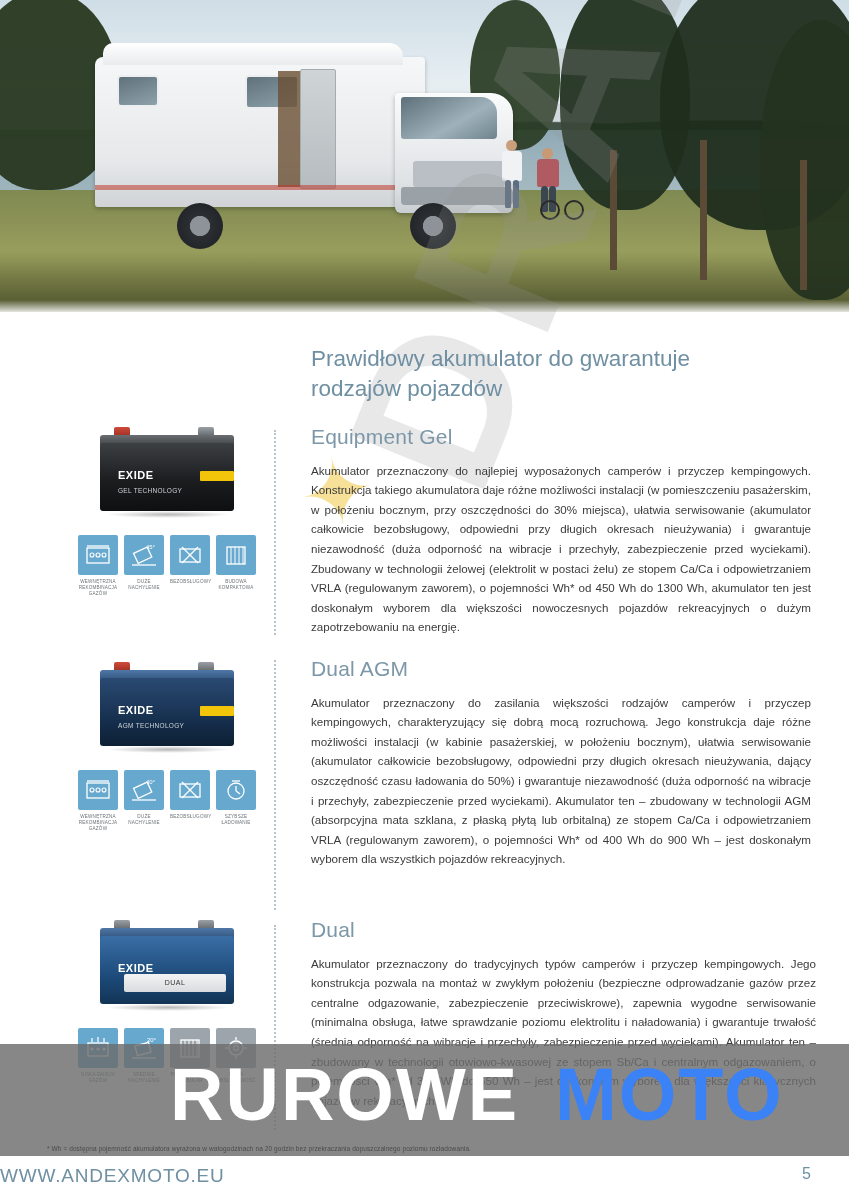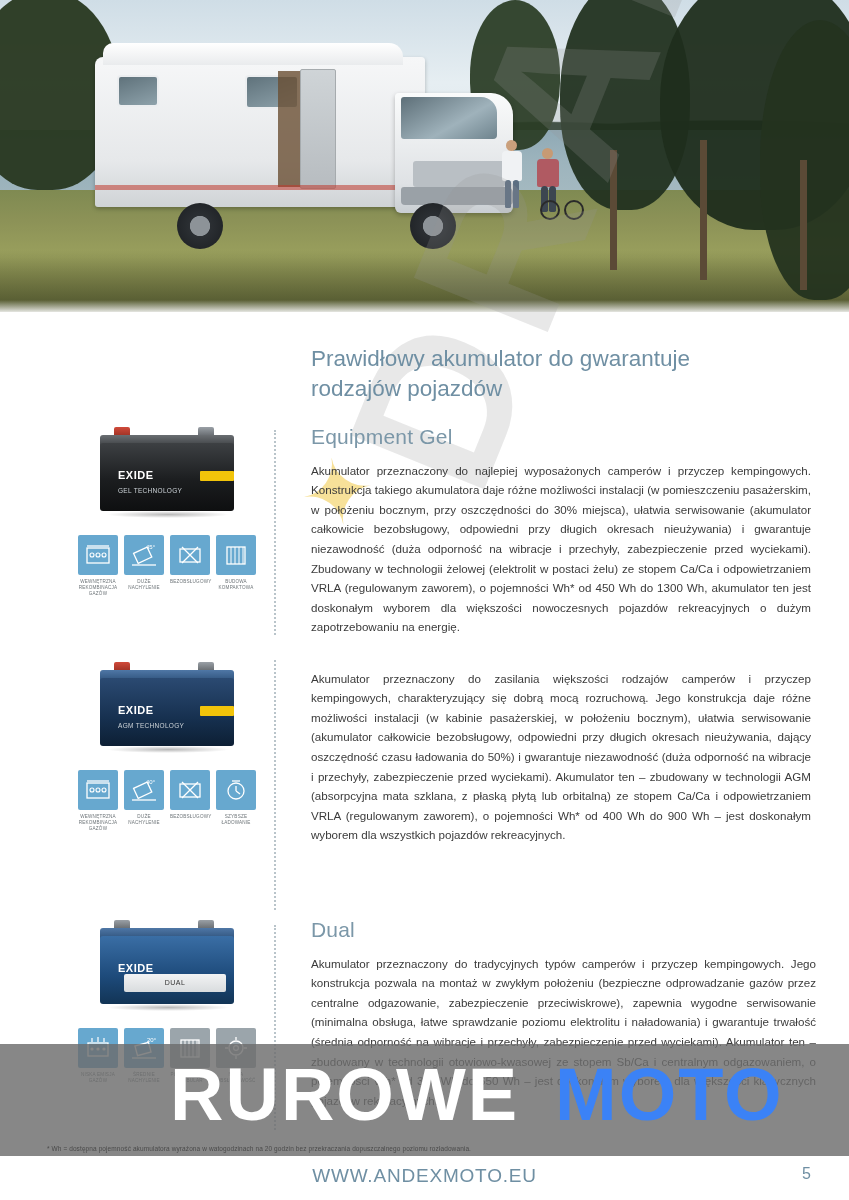--- a/index.html
+++ b/index.html
@@ -282,21 +282,21 @@
   
   .footnote {
     position:absolute; left:47px; top:1145px; width:700px;
     font-size:6.5px; color:#4a4a4a; letter-spacing:.1px;
   }
   .footer-bar {
     position:absolute; left:0; top:1156px; width:849px; height:44px;
     background:#ffffff;
   }
   .footer-url {
-    position:absolute; left:0; top:1165px; width:849px; text-align:center;
+    position:absolute; left:0; top:1165px; width:849px; text-align:left;
     font-size:19px; color:#6f8fa3; letter-spacing:.8px;
   }
   .page-num {
     position:absolute; right:38px; top:1165px;
     font-size:16px; color:#6f8fa3;
   }
 </style>
 </head>
 <body>
 
@@ -474,20 +474,21 @@
             <path d="M15 16 v-5 M15 16 l4 3" stroke="#fff" stroke-width="1.3"></path>
             <path d="M11 6 h8" stroke="#fff" stroke-width="1.3"></path>
           </svg>
       </div>
       <div class="icon-cap">SZYBSZE ŁADOWANIE</div>
     </div>
   </div>
 </div>
 
 <div class="section" id="sec2">
+  <h2 class="sec-title">Dual AGM</h2>
   <p class="sec-body">Akumulator przeznaczony do zasilania większości rodzajów camperów i przyczep kempingowych, charakteryzujący się dobrą mocą rozruchową. Jego konstrukcja daje różne możliwości instalacji (w kabinie pasażerskiej, w położeniu bocznym), ułatwia serwisowanie (akumulator całkowicie bezobsługowy, odpowiedni przy długich okresach nieużywania, dający oszczędność czasu ładowania do 50%) i gwarantuje niezawodność (duża odporność na wibracje i przechyły, zabezpieczenie przed wyciekami). Akumulator ten – zbudowany w technologii AGM (absorpcyjna mata szklana, z płaską płytą lub orbitalną) ze stopem Ca/Ca i odpowietrzaniem VRLA (regulowanym zaworem), o pojemności Wh* od 400 Wh do 900 Wh – jest doskonałym wyborem dla wszystkich pojazdów rekreacyjnych.</p>
 </div>
 
 <div class="batt-wrap" id="bw3">
   <div class="battery">
     <div class="b-term l"></div>
     <div class="b-term r"></div>
     <div class="b-lid blue"></div>
     <div class="b-case blue2">
       <div class="b-brand">EXIDE</div>

